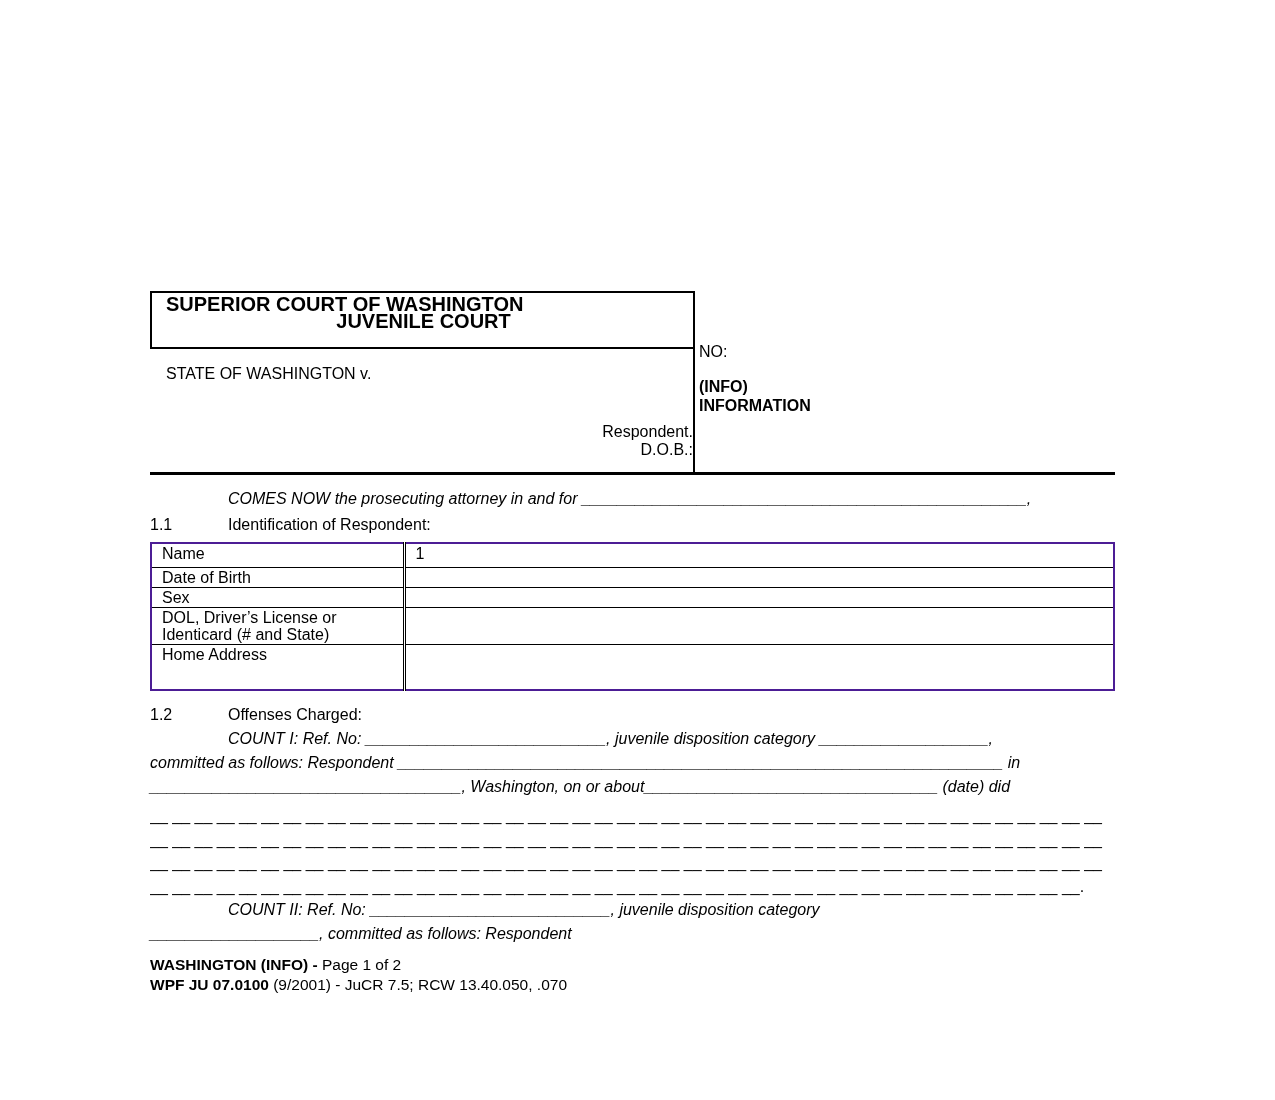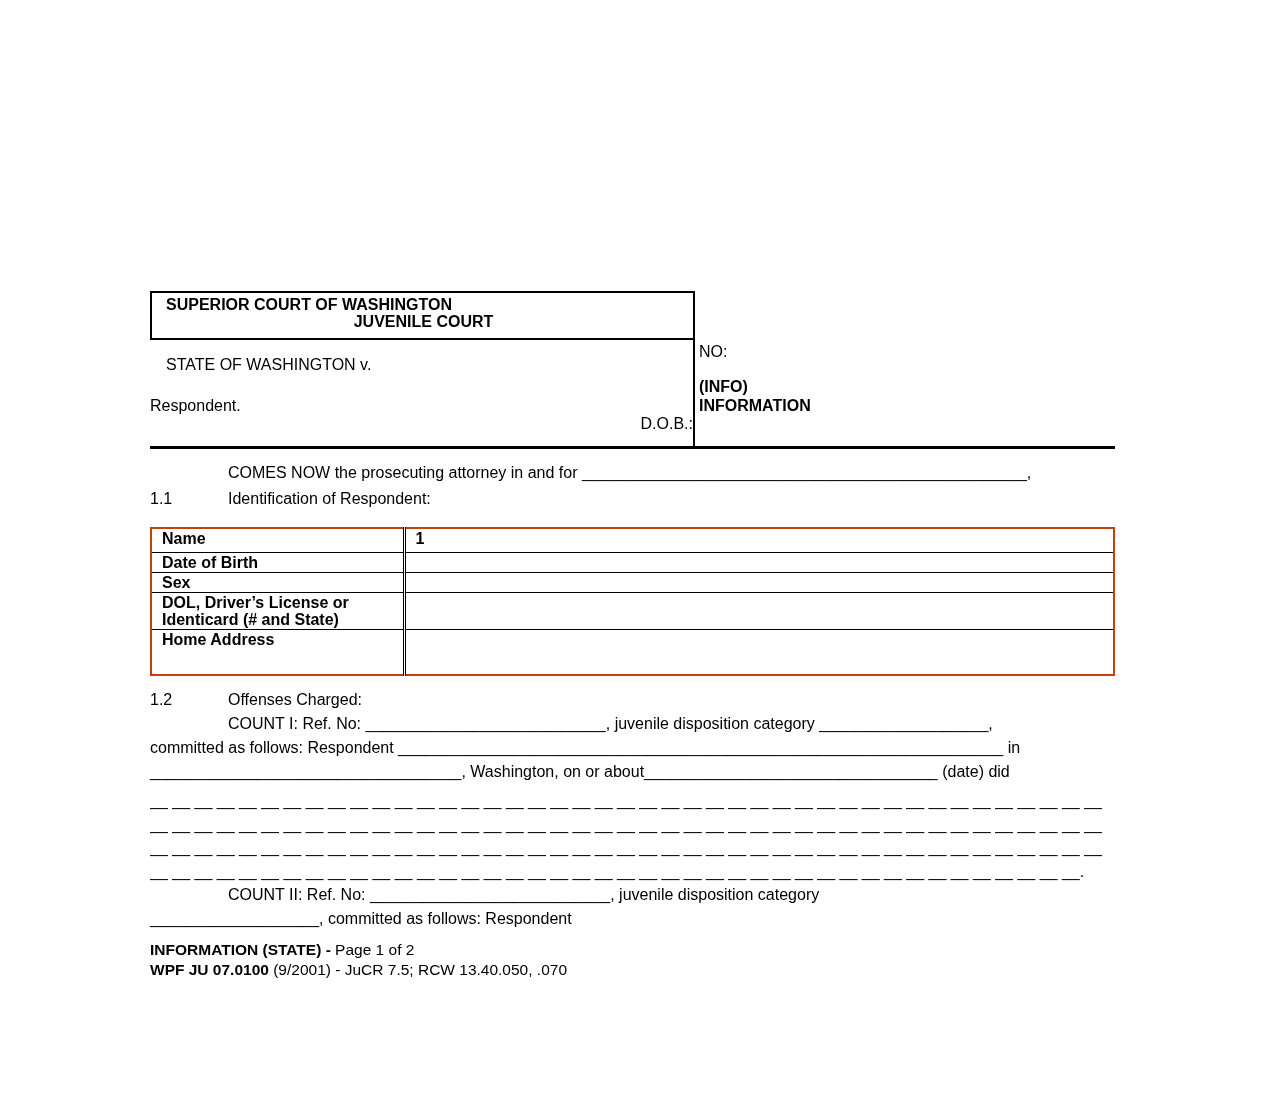--- a/index.html
+++ b/index.html
@@ -9,40 +9,40 @@
     font-family:"Liberation Sans", sans-serif; color:#000; font-size:16px;
     overflow:hidden;
   }
   .content { position:absolute; left:150px; top:291px; width:965px; }
 
   
   .header { display:flex; border-bottom:3px solid #000; }
   .header-left { width:545px; border-right:2px solid #000; }
   .court-box {
     border:2px solid #000; border-right:none;
-    padding:3px 12px 8px 14px; font-weight:bold; font-size:16px; line-height:17px;
+    padding:3px 12px 17px 14px; font-weight:bold; font-size:20px; line-height:17px;
   }
   .court-box .juvenile { text-align:center; }
   .plaintiff { margin:16px 0 0 16px; line-height:18px; }
-  .respondent { margin-top:23px; text-align:left; line-height:18px; }
+  .respondent { margin-top:40px; text-align:right; line-height:18px; }
   .dob { margin:0 0 13px 16px; line-height:18px;text-align:right; }
   .header-right { flex:1; padding-left:4px; }
   .no-label { margin-top:52px; line-height:18px; }
   .doc-title { margin-top:16px; font-weight:bold; line-height:19px; }
 
   
-  .para { line-height:24px; white-space:nowrap; }
+  .para { line-height:24px; white-space:nowrap;font-style:italic; }
   .mt12 { margin-top:12px; }
   .indent { text-indent:78px; }
   .sec-row { display:flex; line-height:24px; margin-top:2px; }
   .sec-row.mt12 { margin-top:12px; }
   .sec-num { width:78px; flex:0 0 78px; }
 
   
-  table.resp-table { border-collapse:collapse; width:100%; margin-top:16px; border:2px solid #c2410c;font-weight:bold; }
+  table.resp-table { border-collapse:collapse; width:100%; margin-top:5px; border:2px solid #4c1d95; }
   .resp-table td { border:1px solid #000; padding:1px 10px; vertical-align:top; line-height:17px; }
   .resp-table td.lbl { width:253px; border-right:3px double #000; }
   tr.row-name td { height:24px; }
   tr.row-dob td, tr.row-sex td { height:19px; }
   tr.row-dol td { height:37px; }
   tr.row-home td { height:46px; }
 
   
   .blanks { margin-top:5px; }
   .blank-line { line-height:23.5px; white-space:nowrap; overflow:hidden; }
@@ -122,21 +122,21 @@
       <div class="blank-line">__ __ __ __ __ __ __ __ __ __ __ __ __ __ __ __ __ __ __ __ __ __ __ __ __ __ __ __ __ __ __ __ __ __ __ __ __ __ __ __ __ __ __</div>
       <div class="blank-line">__ __ __ __ __ __ __ __ __ __ __ __ __ __ __ __ __ __ __ __ __ __ __ __ __ __ __ __ __ __ __ __ __ __ __ __ __ __ __ __ __ __ __</div>
       <div class="blank-line">__ __ __ __ __ __ __ __ __ __ __ __ __ __ __ __ __ __ __ __ __ __ __ __ __ __ __ __ __ __ __ __ __ __ __ __ __ __ __ __ __ __.</div>
     </div>
 
     <div class="para indent">COUNT II:  Ref. No: ___________________________, juvenile disposition category</div>
     <div class="para">___________________, committed as follows: Respondent</div>
 
     <div class="footer">
       <div class="footer-line">
-        <span class="b">INFORMATION (STATE) -</span><span> Page 1 of 2</span>
+        <span class="b">WASHINGTON (INFO) -</span><span> Page 1 of 2</span>
       </div>
       <div class="footer-line">
         <span class="b">WPF JU 07.0100</span><span> (9/2001) - JuCR 7.5; RCW 13.40.050, .070</span>
       </div>
     </div>
 
   </div>
 </div>
 
 </body></html>

